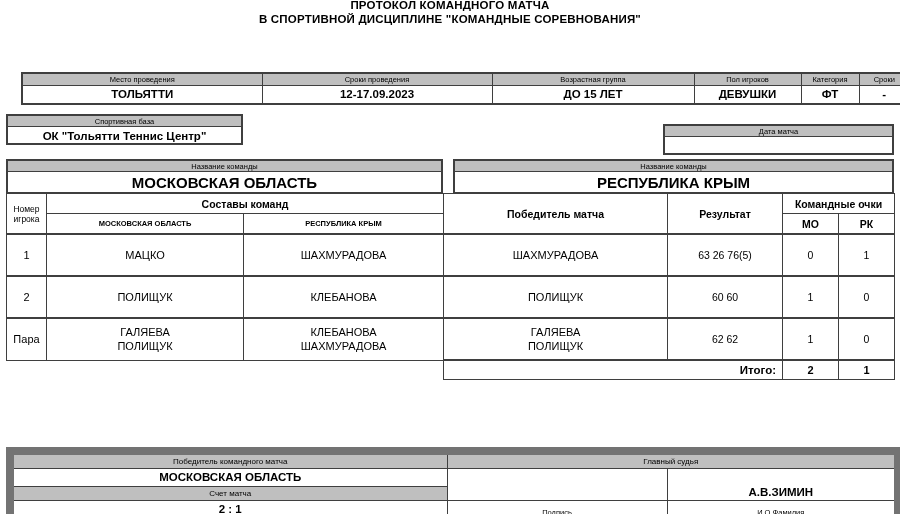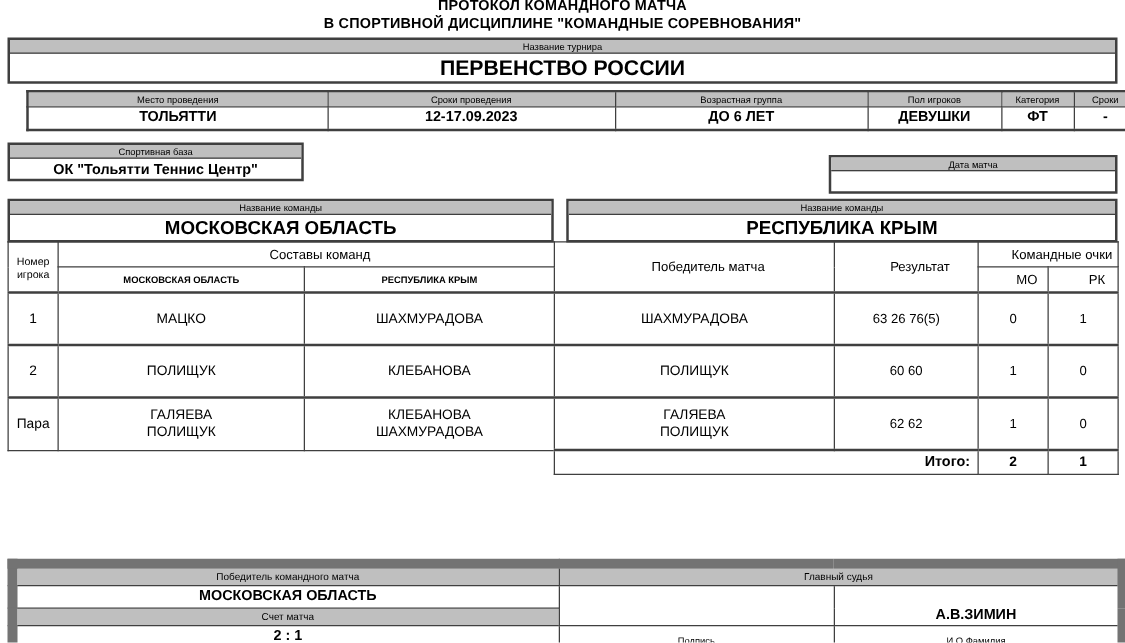--- a/index.html
+++ b/index.html
@@ -121,24 +121,23 @@
   #results th, #results td {
     border: 1px solid #3f3f3f;
     padding: 0 2px;
     text-align: center;
     vertical-align: middle;
     font-weight: normal;
     overflow: hidden;
   }
   #results .thick-top   { border-top-width: 2px; }
   #results .hdr-main {
-    font-weight: normal;
+    font-weight: bold;
     font-size: 10.5px;
     height: 19px;
-    padding-left: 24px;
   }
   #results .hdr-sub {
     font-size: 7.5px;
     font-weight: bold;
     height: 19px;
   }
   #results .num-col {
     font-size: 8.5px;
     line-height: 10px;
     width: 40px;
@@ -209,24 +208,20 @@
 </head>
 <body>
 
 <div class="sheet">
 
   <div class="title-block">
     <div class="title-line">ПРОТОКОЛ КОМАНДНОГО МАТЧА</div>
     <div class="title-line">В СПОРТИВНОЙ ДИСЦИПЛИНЕ "КОМАНДНЫЕ СОРЕВНОВАНИЯ"</div>
   </div>
 
-  <div class="blk" id="tournament-block">
-    <div class="lbl">Название турнира</div>
-    <div class="val">ПЕРВЕНСТВО РОССИИ</div>
-  </div>
 
   <table id="info-row">
     <colgroup>
       <col style="width:240px">
         <col style="width:230px">
         <col style="width:202px">
       <col style="width:107px">
         <col style="width:58px">
         <col style="width:51px">
     </colgroup>
@@ -235,21 +230,21 @@
       <td>Место проведения</td>
       <td>Сроки проведения</td>
       <td>Возрастная группа</td>
       <td>Пол игроков</td>
       <td>Категория</td>
       <td>Сроки</td>
     </tr>
     <tr class="dat">
       <td>ТОЛЬЯТТИ</td>
       <td>12-17.09.2023</td>
-      <td>ДО 6 ЛЕТ</td>
+      <td>ДО 15 ЛЕТ</td>
       <td>ДЕВУШКИ</td>
       <td>ФТ</td>
       <td>-</td>
     </tr>
   </tbody>
     </table>
 
   <div class="blk" id="venue-block">
     <div class="lbl">Спортивная база</div>
     <div class="val">ОК "Тольятти Теннис Центр"</div>

